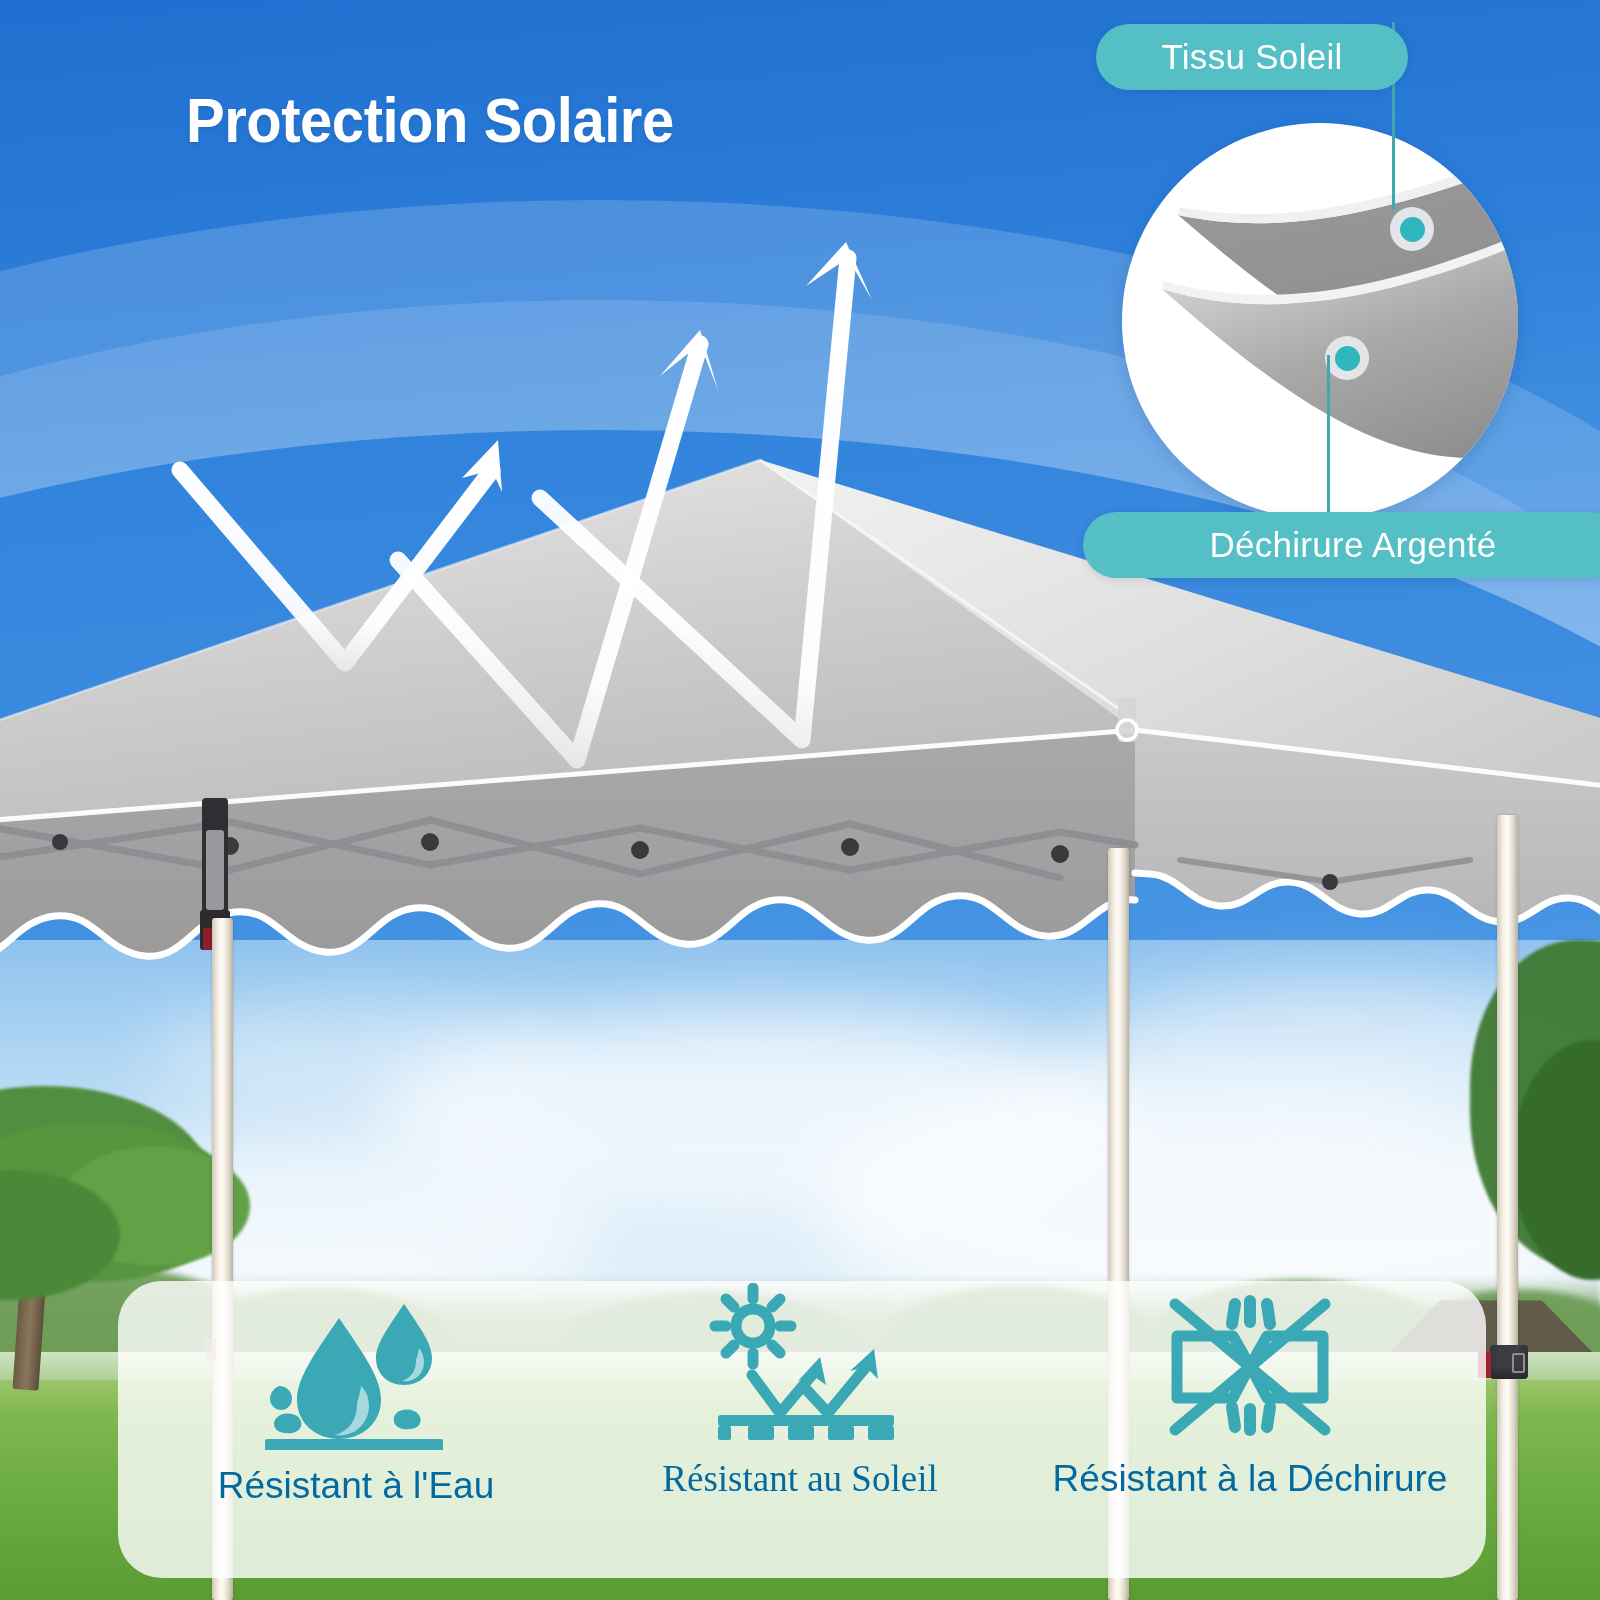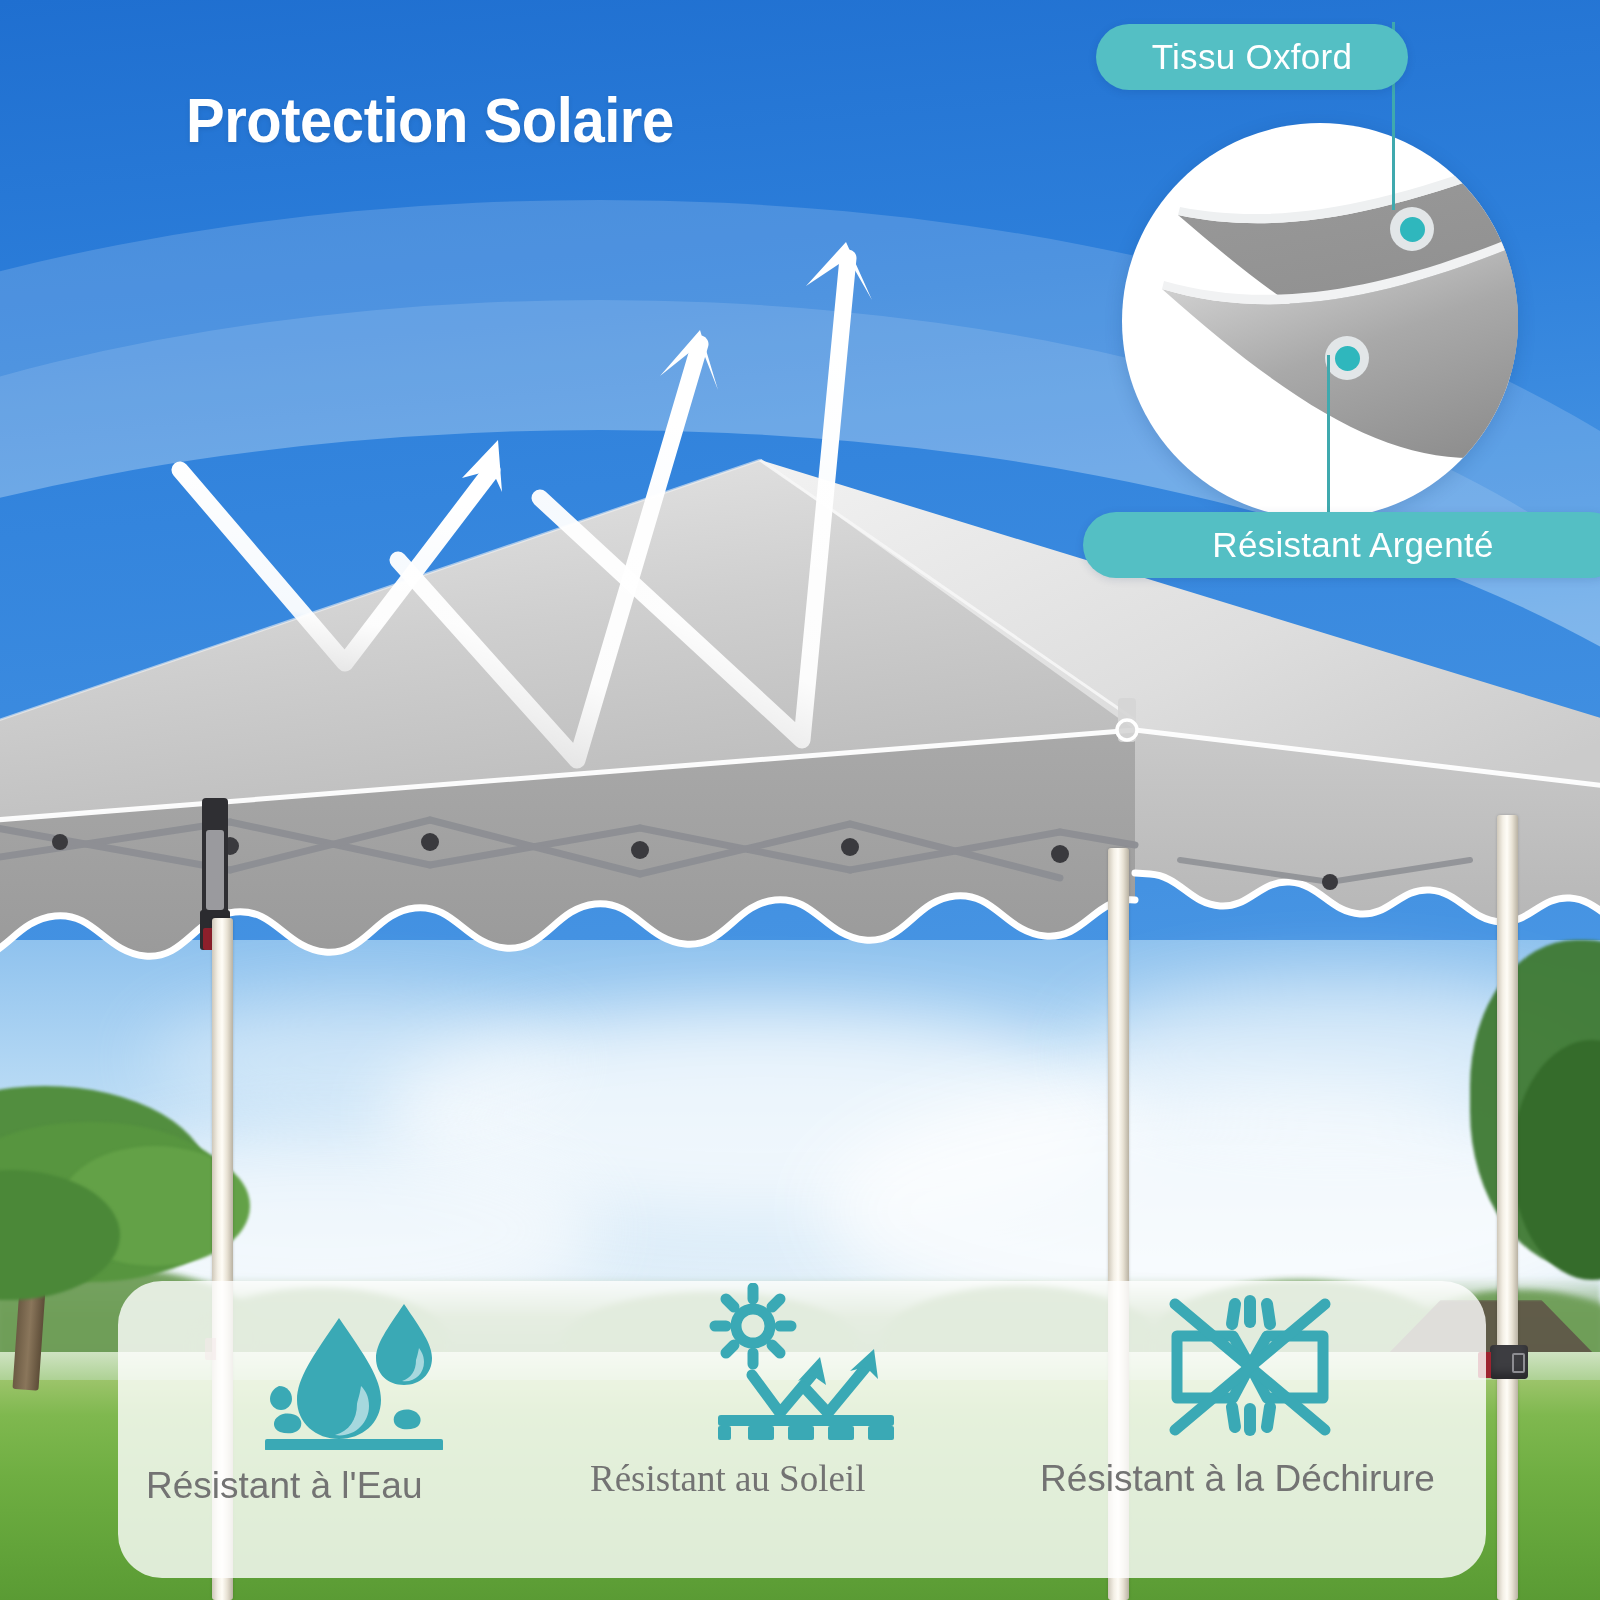--- a/index.html
+++ b/index.html
@@ -71,21 +71,21 @@
          display:flex;align-items:center;justify-content:center;
          font-size:35px;letter-spacing:.3px;box-shadow:0 2px 8px rgba(0,40,90,.13);}
   .leader{position:absolute;width:3px;background:#3fa9ae;}
   .dot{position:absolute;width:44px;height:44px;border-radius:50%;background:#e2e6e8;
        display:flex;align-items:center;justify-content:center;}
   .dot i{width:25px;height:25px;border-radius:50%;background:#2fb7bd;display:block;}
 
   
   .panel{position:absolute;left:118px;top:1281px;width:1368px;height:297px;
          background:rgba(255,255,255,.80);border-radius:44px;}
-  .feat{position:absolute;color:#737373;font-size:37px;line-height:1.17;}
+  .feat{position:absolute;text-align:center;color:#0369a1;font-size:37px;line-height:1.17;}
   .feat .ic{height:150px;display:flex;align-items:flex-end;justify-content:center;margin-bottom:14px;}
 </style>
 </head>
 <body>
 
 <div id="stage">
 
   <div class="sky-top"></div>
   <div class="arc1 arc"></div>
   <div class="arc2 arc"></div>
@@ -287,24 +287,24 @@
       </div>
     <div class="dot" style="left:203px;top:213px;">
         <i></i>
       </div>
   </div>
 
   <div class="leader" style="left:1392px;top:22px;height:188px;"></div>
   <div class="leader" style="left:1327px;top:355px;height:190px;"></div>
 
   <div class="badge" style="left:1096px;top:24px;width:312px;height:66px;">
-    <span>Tissu Oxford</span>
+    <span>Tissu Soleil</span>
   </div>
   <div class="badge" style="left:1083px;top:512px;width:540px;height:66px;">
-    <span>Résistant Argenté</span>
+    <span>Déchirure Argenté</span>
   </div>
 
   <div class="panel"></div>
 
   <div class="feat" style="left:146px;top:1300px;width:420px;">
     <div class="ic">
       <svg width="190" height="150" viewBox="0 0 190 150">
         <g fill="#3aa9b5">
           <path d="M 78,18 C 104,56 120,78 120,100 C 120,123 101,139 78,139 C 55,139 36,123 36,100 C 36,78 52,56 78,18 Z"></path>
           <path d="M 96,104 C 96,120 88,131 74,135 C 92,138 108,124 108,106 C 108,96 104,90 100,86 C 99,94 97,99 96,104 Z" fill="#ffffff" opacity=".55"></path>

